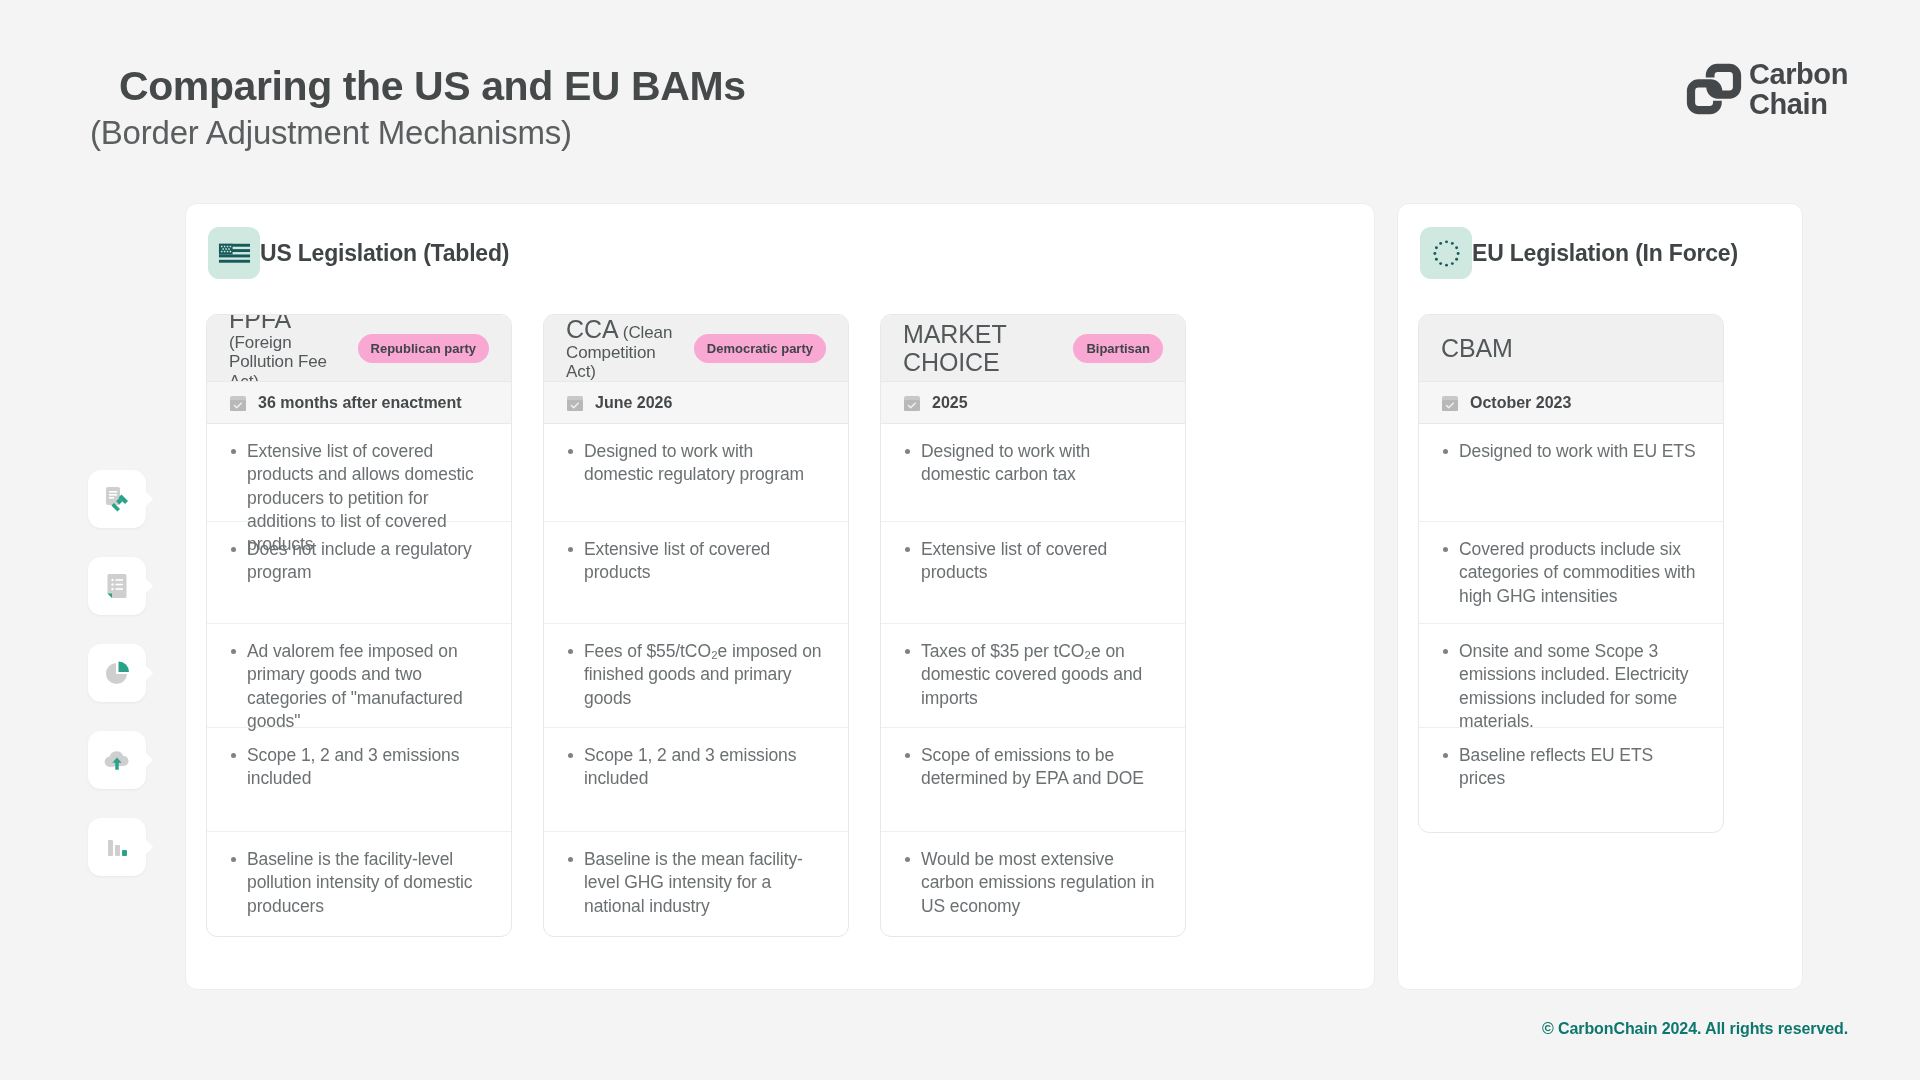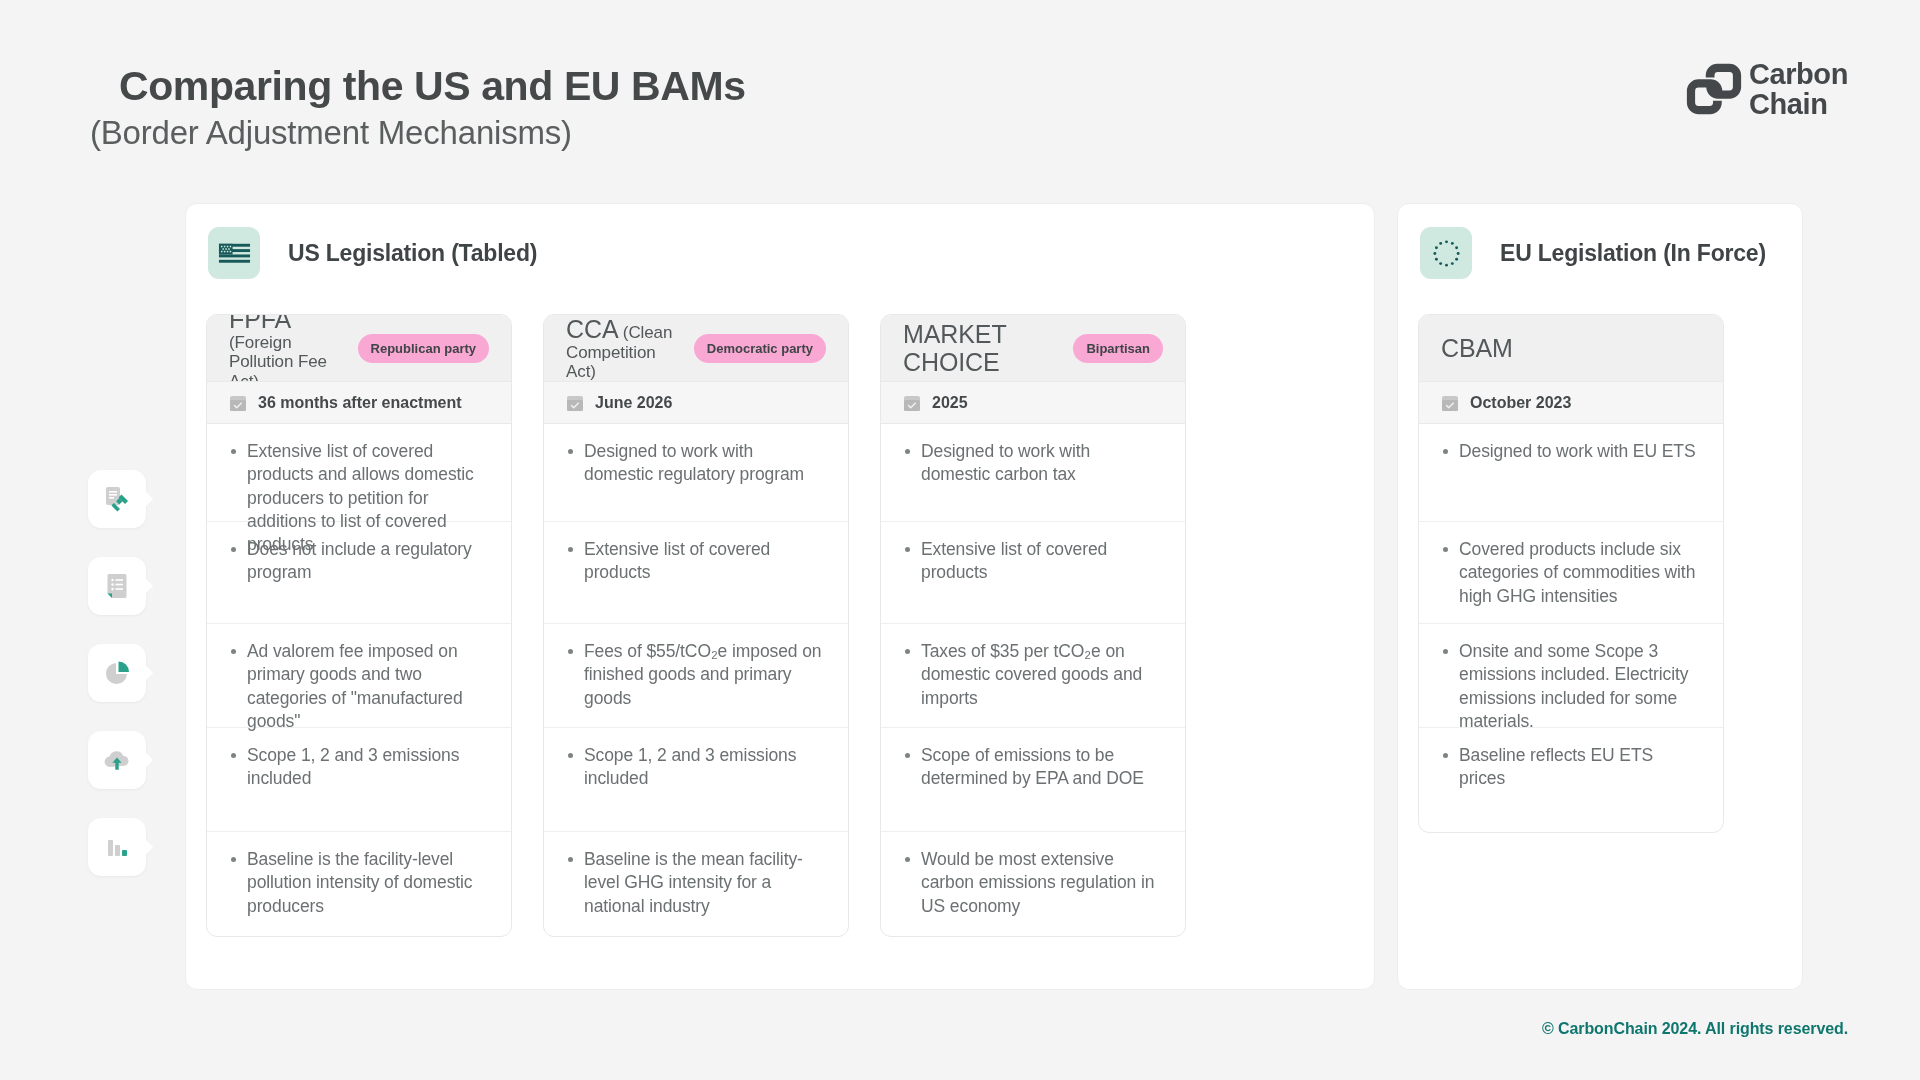--- a/index.html
+++ b/index.html
@@ -55,21 +55,21 @@
 
   
   .panel {
     position: absolute; background: #ffffff; border-radius: 12px;
     border: 1px solid #ededed;
   }
   .panel-us { left: 185px; top: 203px; width: 1190px; height: 787px; }
   .panel-eu { left: 1397px; top: 203px; width: 406px; height: 787px; }
 
   .panel-head {
-    display: flex; align-items: center; gap: 28px;
+    display: flex; align-items: center; gap: 0;
     padding: 23px 0 0 22px;
   }
   .panel-icon {
     width: 52px; height: 52px; border-radius: 11px; background: #cfe8e0;
     display: flex; align-items: center; justify-content: center;
     flex: 0 0 auto;
   }
   .panel-icon svg { width: 33px; height: 33px; display: block; }
   .panel-title {
     font-size: 23px; font-weight: bold; color: #3f4446;

